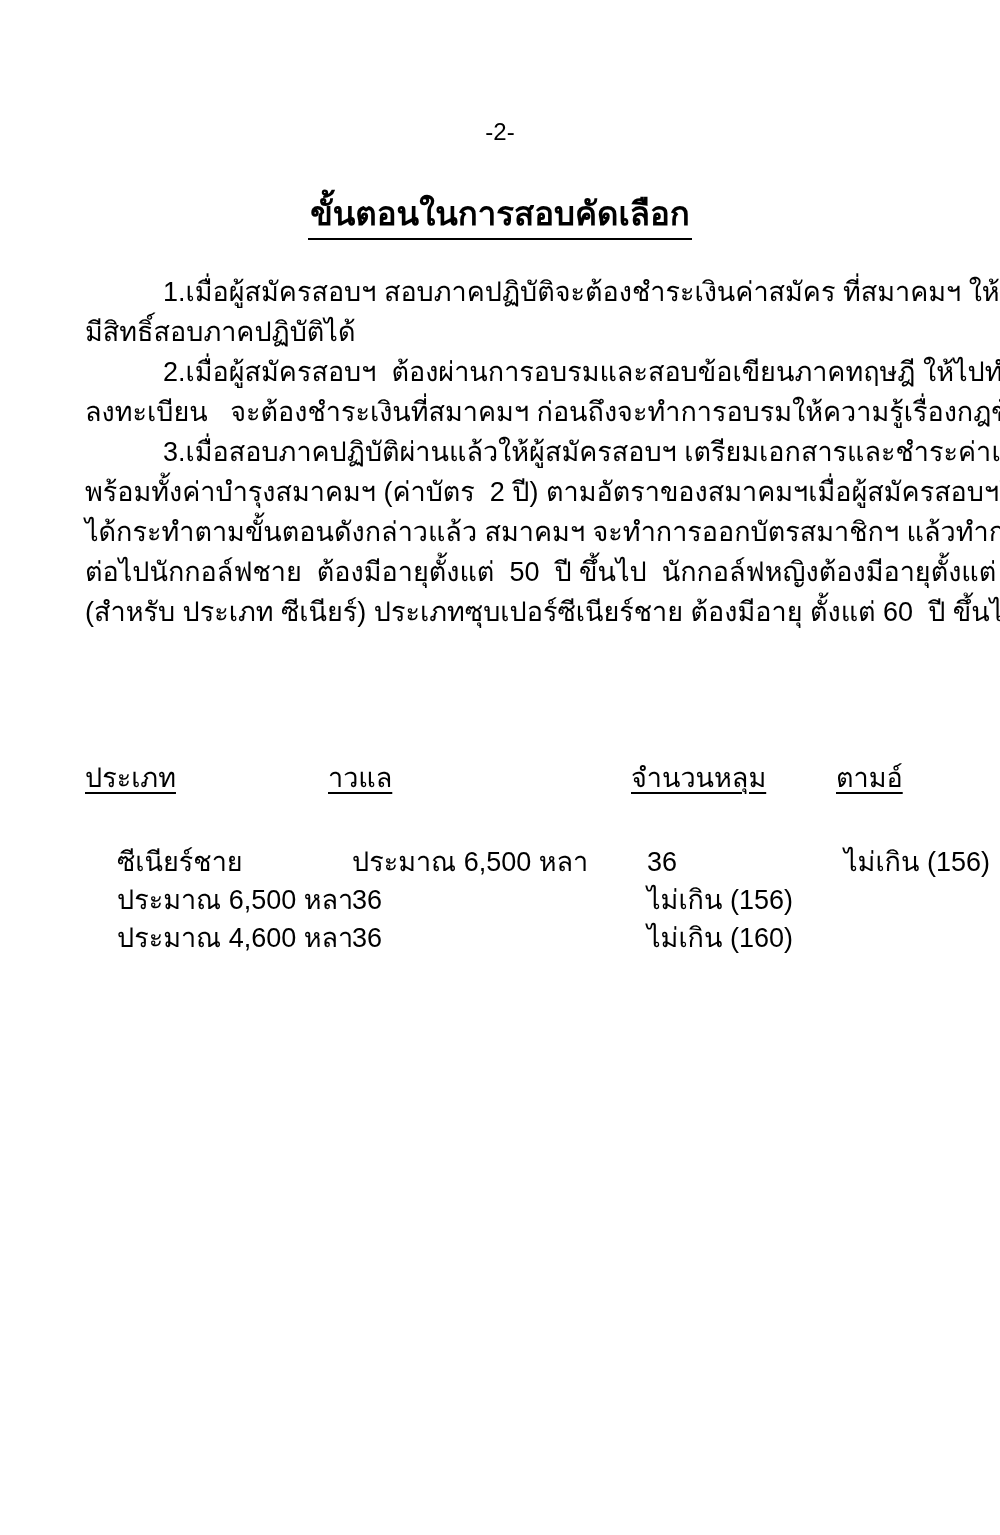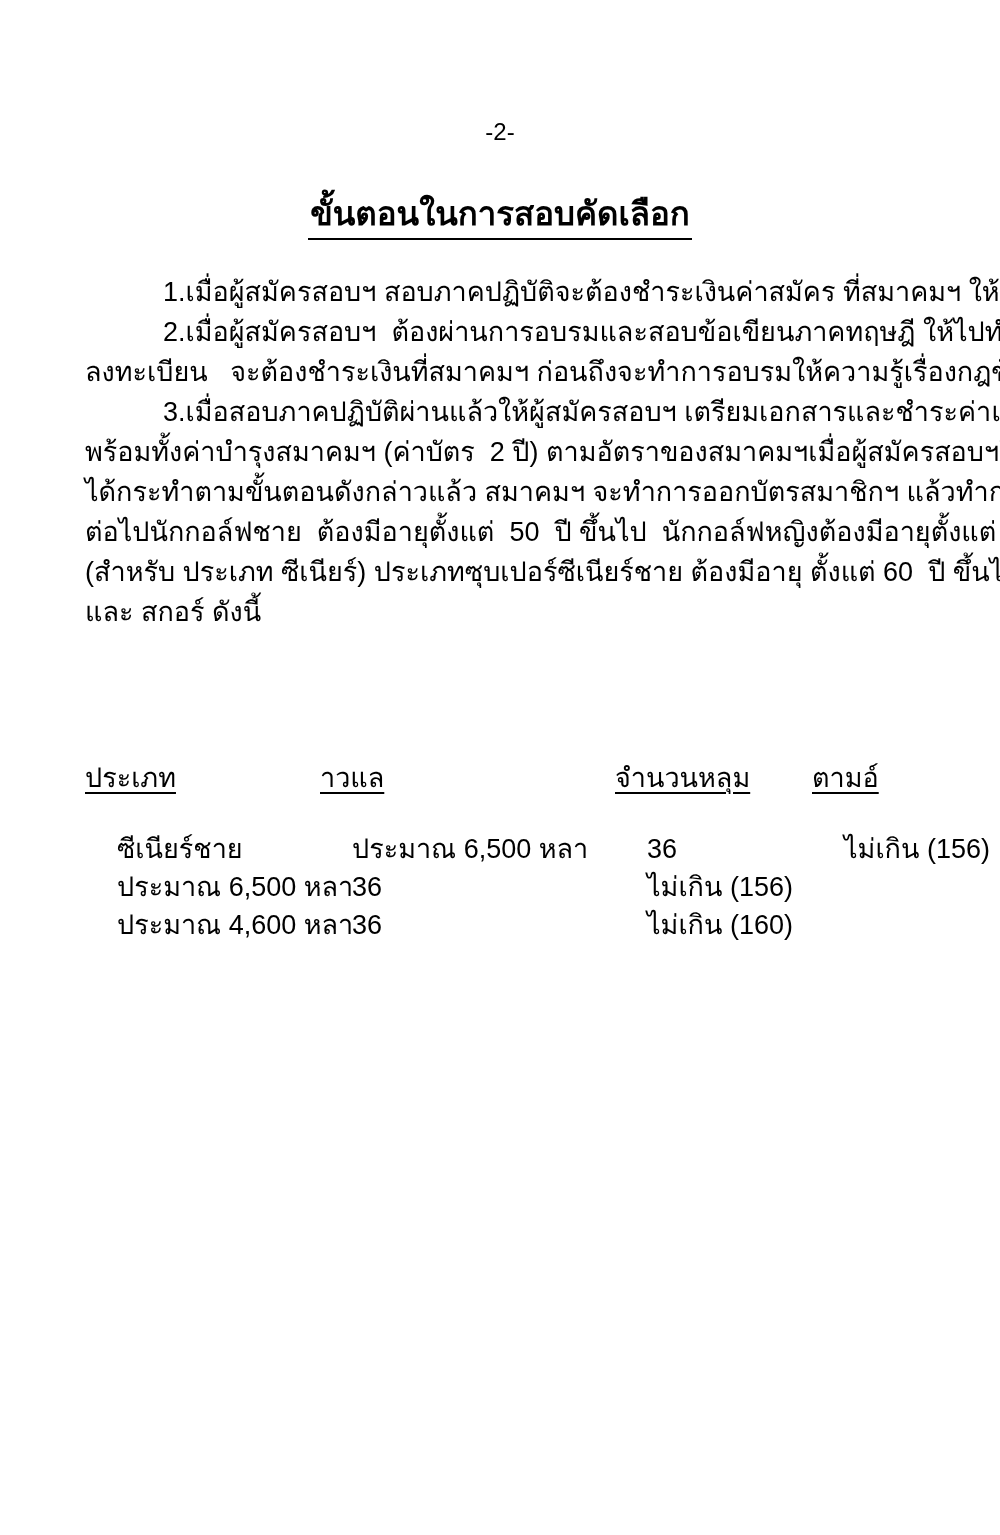--- a/index.html
+++ b/index.html
@@ -58,21 +58,22 @@
     width: 848px;
     font-size: 27px;
   }
   .thead, .trow {
     display: grid;
     grid-template-columns: 235px 295px 197px 1fr;
   }
   .thead {
     height: 40px;
     line-height: 40px;
-    margin-bottom: 32px;
+    margin-bottom: 45px;
+    gap: 8px;
   }
   .thead .hcell {
     text-decoration: underline;
     text-underline-offset: 5px;
     justify-self: start;
   }
   .trow {
     height: 38px;
     line-height: 38px;
     margin-left: 32px;
@@ -87,34 +88,34 @@
   <div class="page-number">-2-</div>
 
   <div class="doc-title">
     <span class="title-text">ขั้นตอนในการสอบคัดเลือก</span>
   </div>
 
   <div class="body-text">
 
     <div>
       <div class="line indent">1.เมื่อผู้สมัครสอบฯ สอบภาคปฏิบัติจะต้องชำระเงินค่าสมัคร ที่สมาคมฯ ให้เรียบร้อยจจะ</div>
+      <div class="line">มีสิทธิ์สอบภาคปฏิบัติได้</div>
     </div>
 
     <div>
       <div class="line indent">2.เมื่อผู้สมัครสอบฯ  ต้องผ่านการอบรมและสอบข้อเขียนภาคทฤษฎี ให้ไปทำการ</div>
       <div class="line">ลงทะเบียน   จะต้องชำระเงินที่สมาคมฯ ก่อนถึงจะทำการอบรมให้ความรู้เรื่องกฎข้อบังคับกีฬา</div>
     </div>
 
     <div>
       <div class="line indent">3.เมื่อสอบภาคปฏิบัติผ่านแล้วให้ผู้สมัครสอบฯ เตรียมเอกสารและชำระค่าแรกเข้าฯ</div>
       <div class="line">พร้อมทั้งค่าบำรุงสมาคมฯ (ค่าบัตร  2 ปี) ตามอัตราของสมาคมฯเมื่อผู้สมัครสอบฯให้สอบผ่านและ</div>
       <div class="line">ได้กระทำตามขั้นตอนดังกล่าวแล้ว สมาคมฯ จะทำการออกบัตรสมาชิกฯ แล้วทำการส่งให้โดยเร็ว</div>
       <div class="line">ต่อไปนักกอล์ฟชาย  ต้องมีอายุตั้งแต่  50  ปี ขึ้นไป  นักกอล์ฟหญิงต้องมีอายุตั้งแต่  45  ปี ขึ้นไป</div>
       <div class="line">(สำหรับ ประเภท ซีเนียร์) ประเภทซุบเปอร์ซีเนียร์ชาย ต้องมีอายุ ตั้งแต่ 60  ปี ขึ้นไป โดยระยะ</div>
-      <div class="line">และ สกอร์ ดังนี้</div>
     </div>
 
   </div>
 
   <div class="results-table">
 
     <div class="thead">
       <span class="hcell">ประเภท</span>
       <span class="hcell">าวแล</span>
       <span class="hcell">จำนวนหลุม</span>

